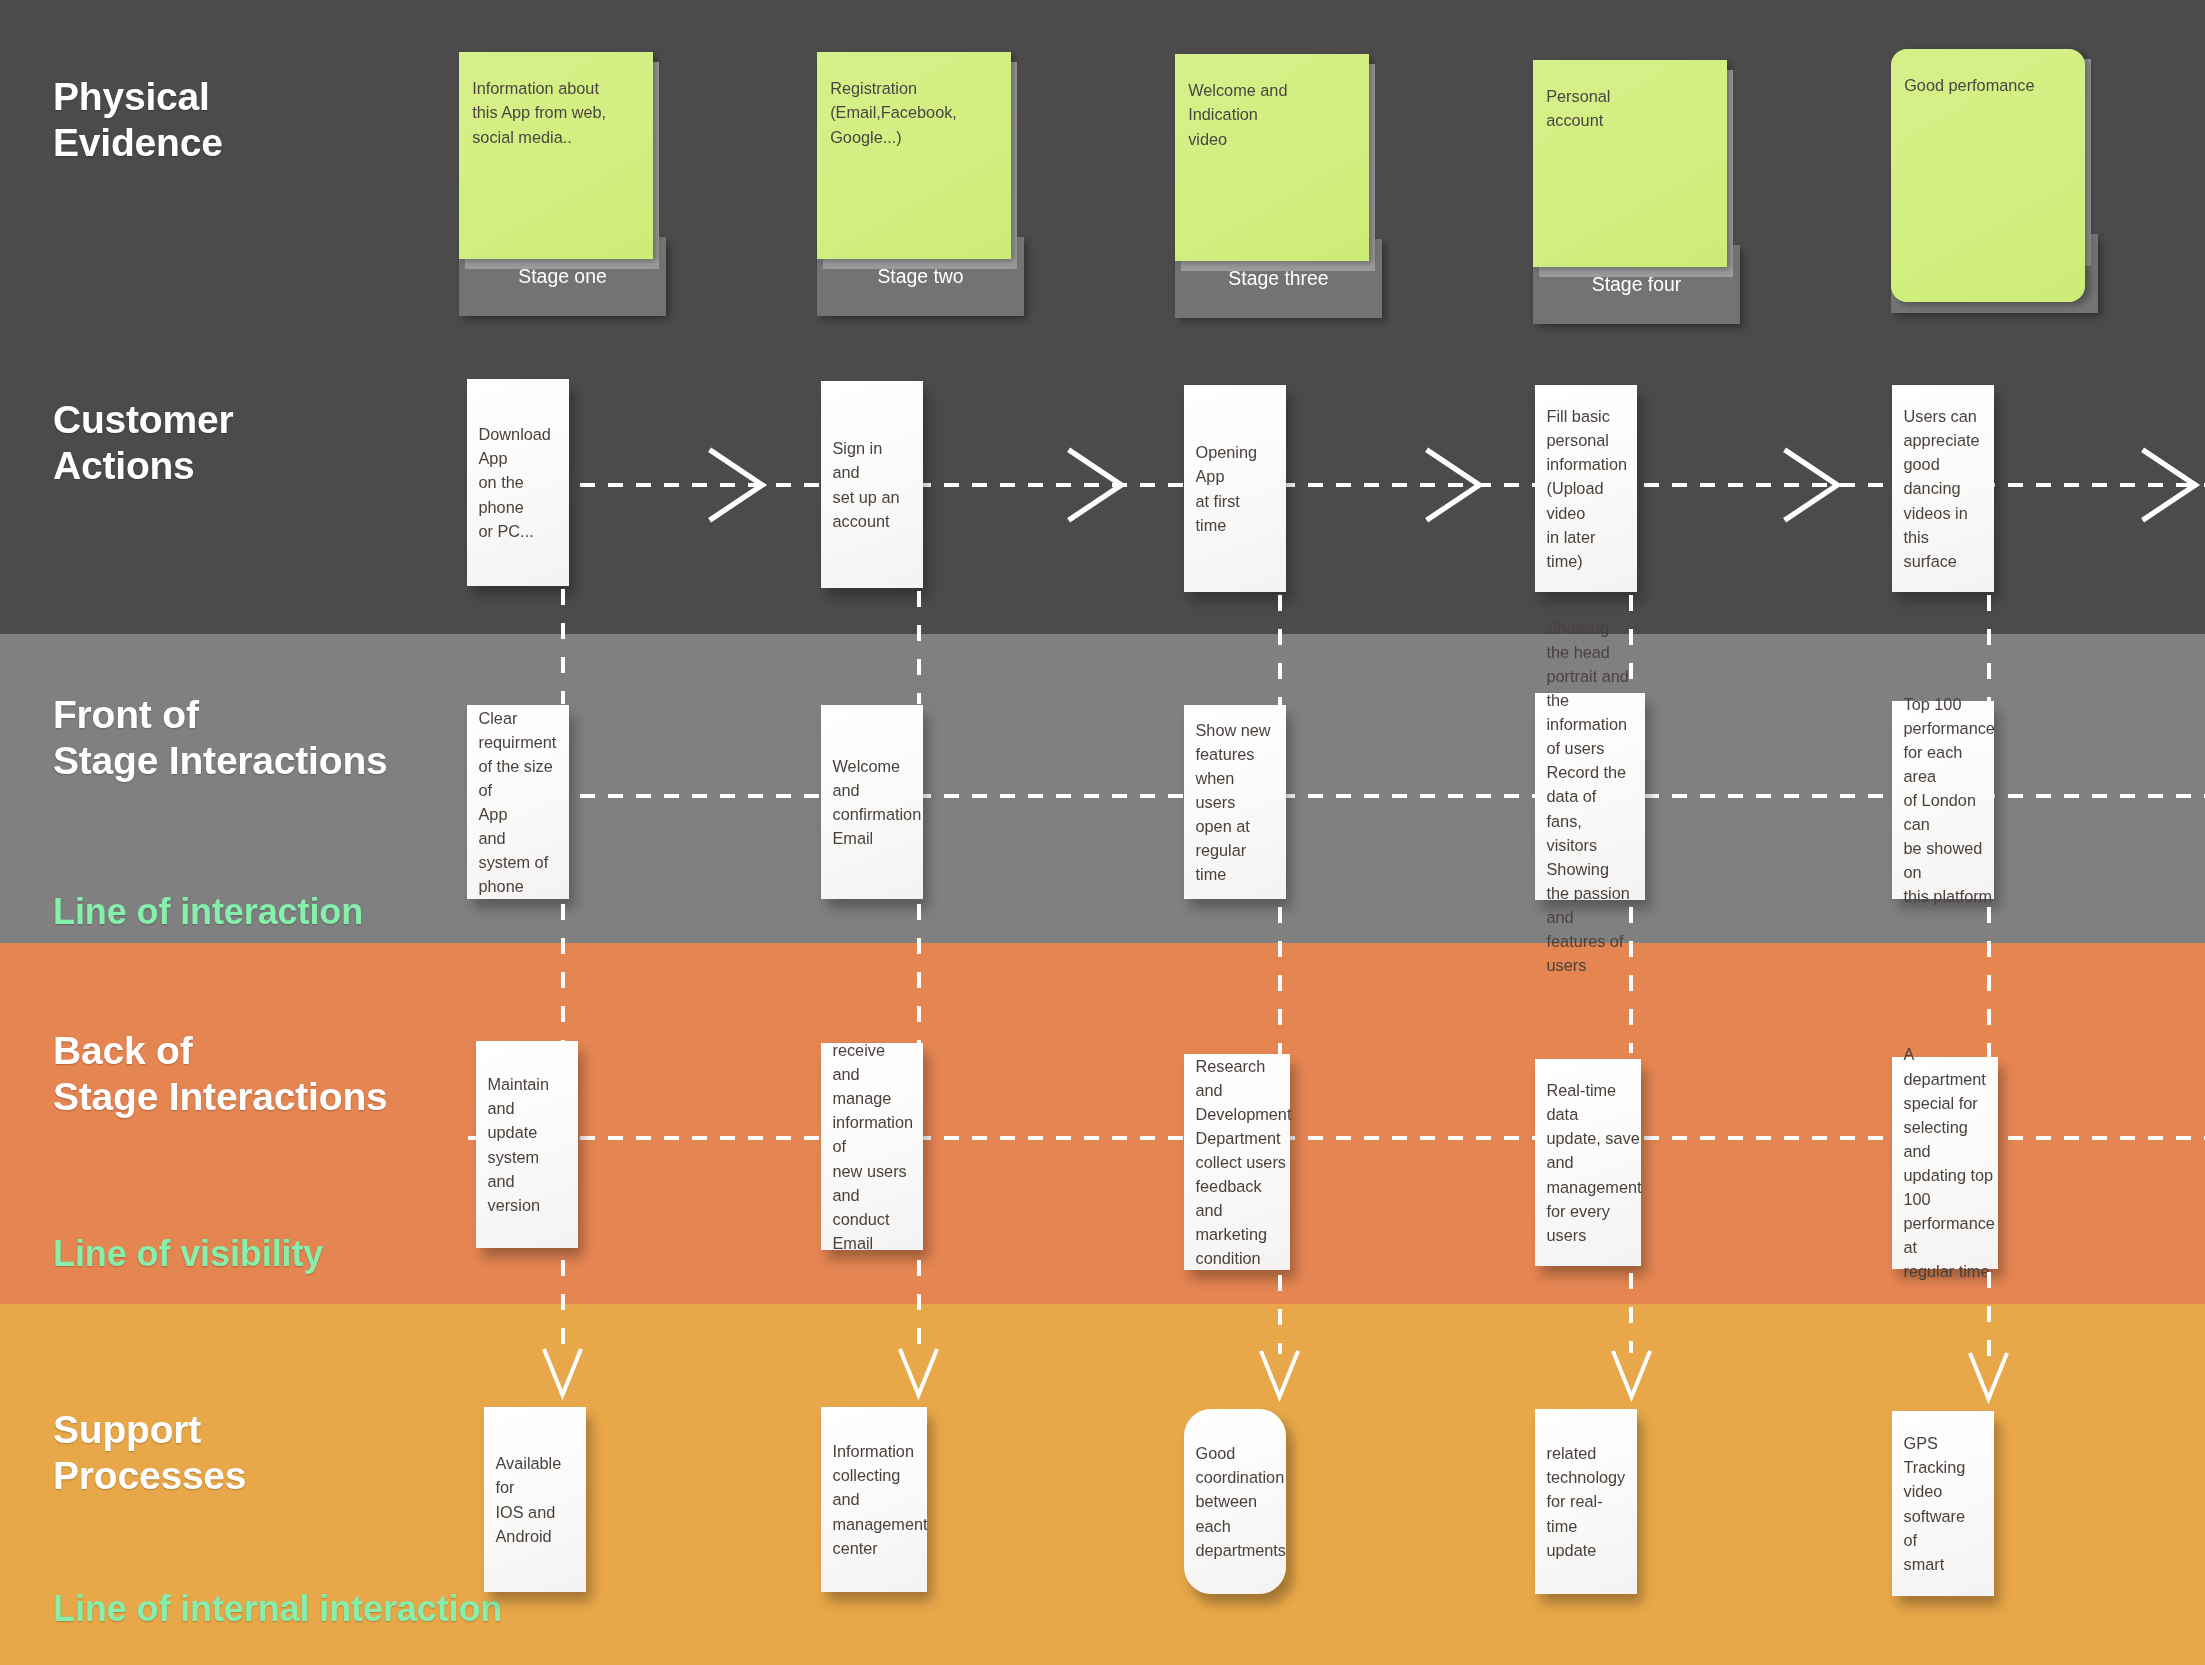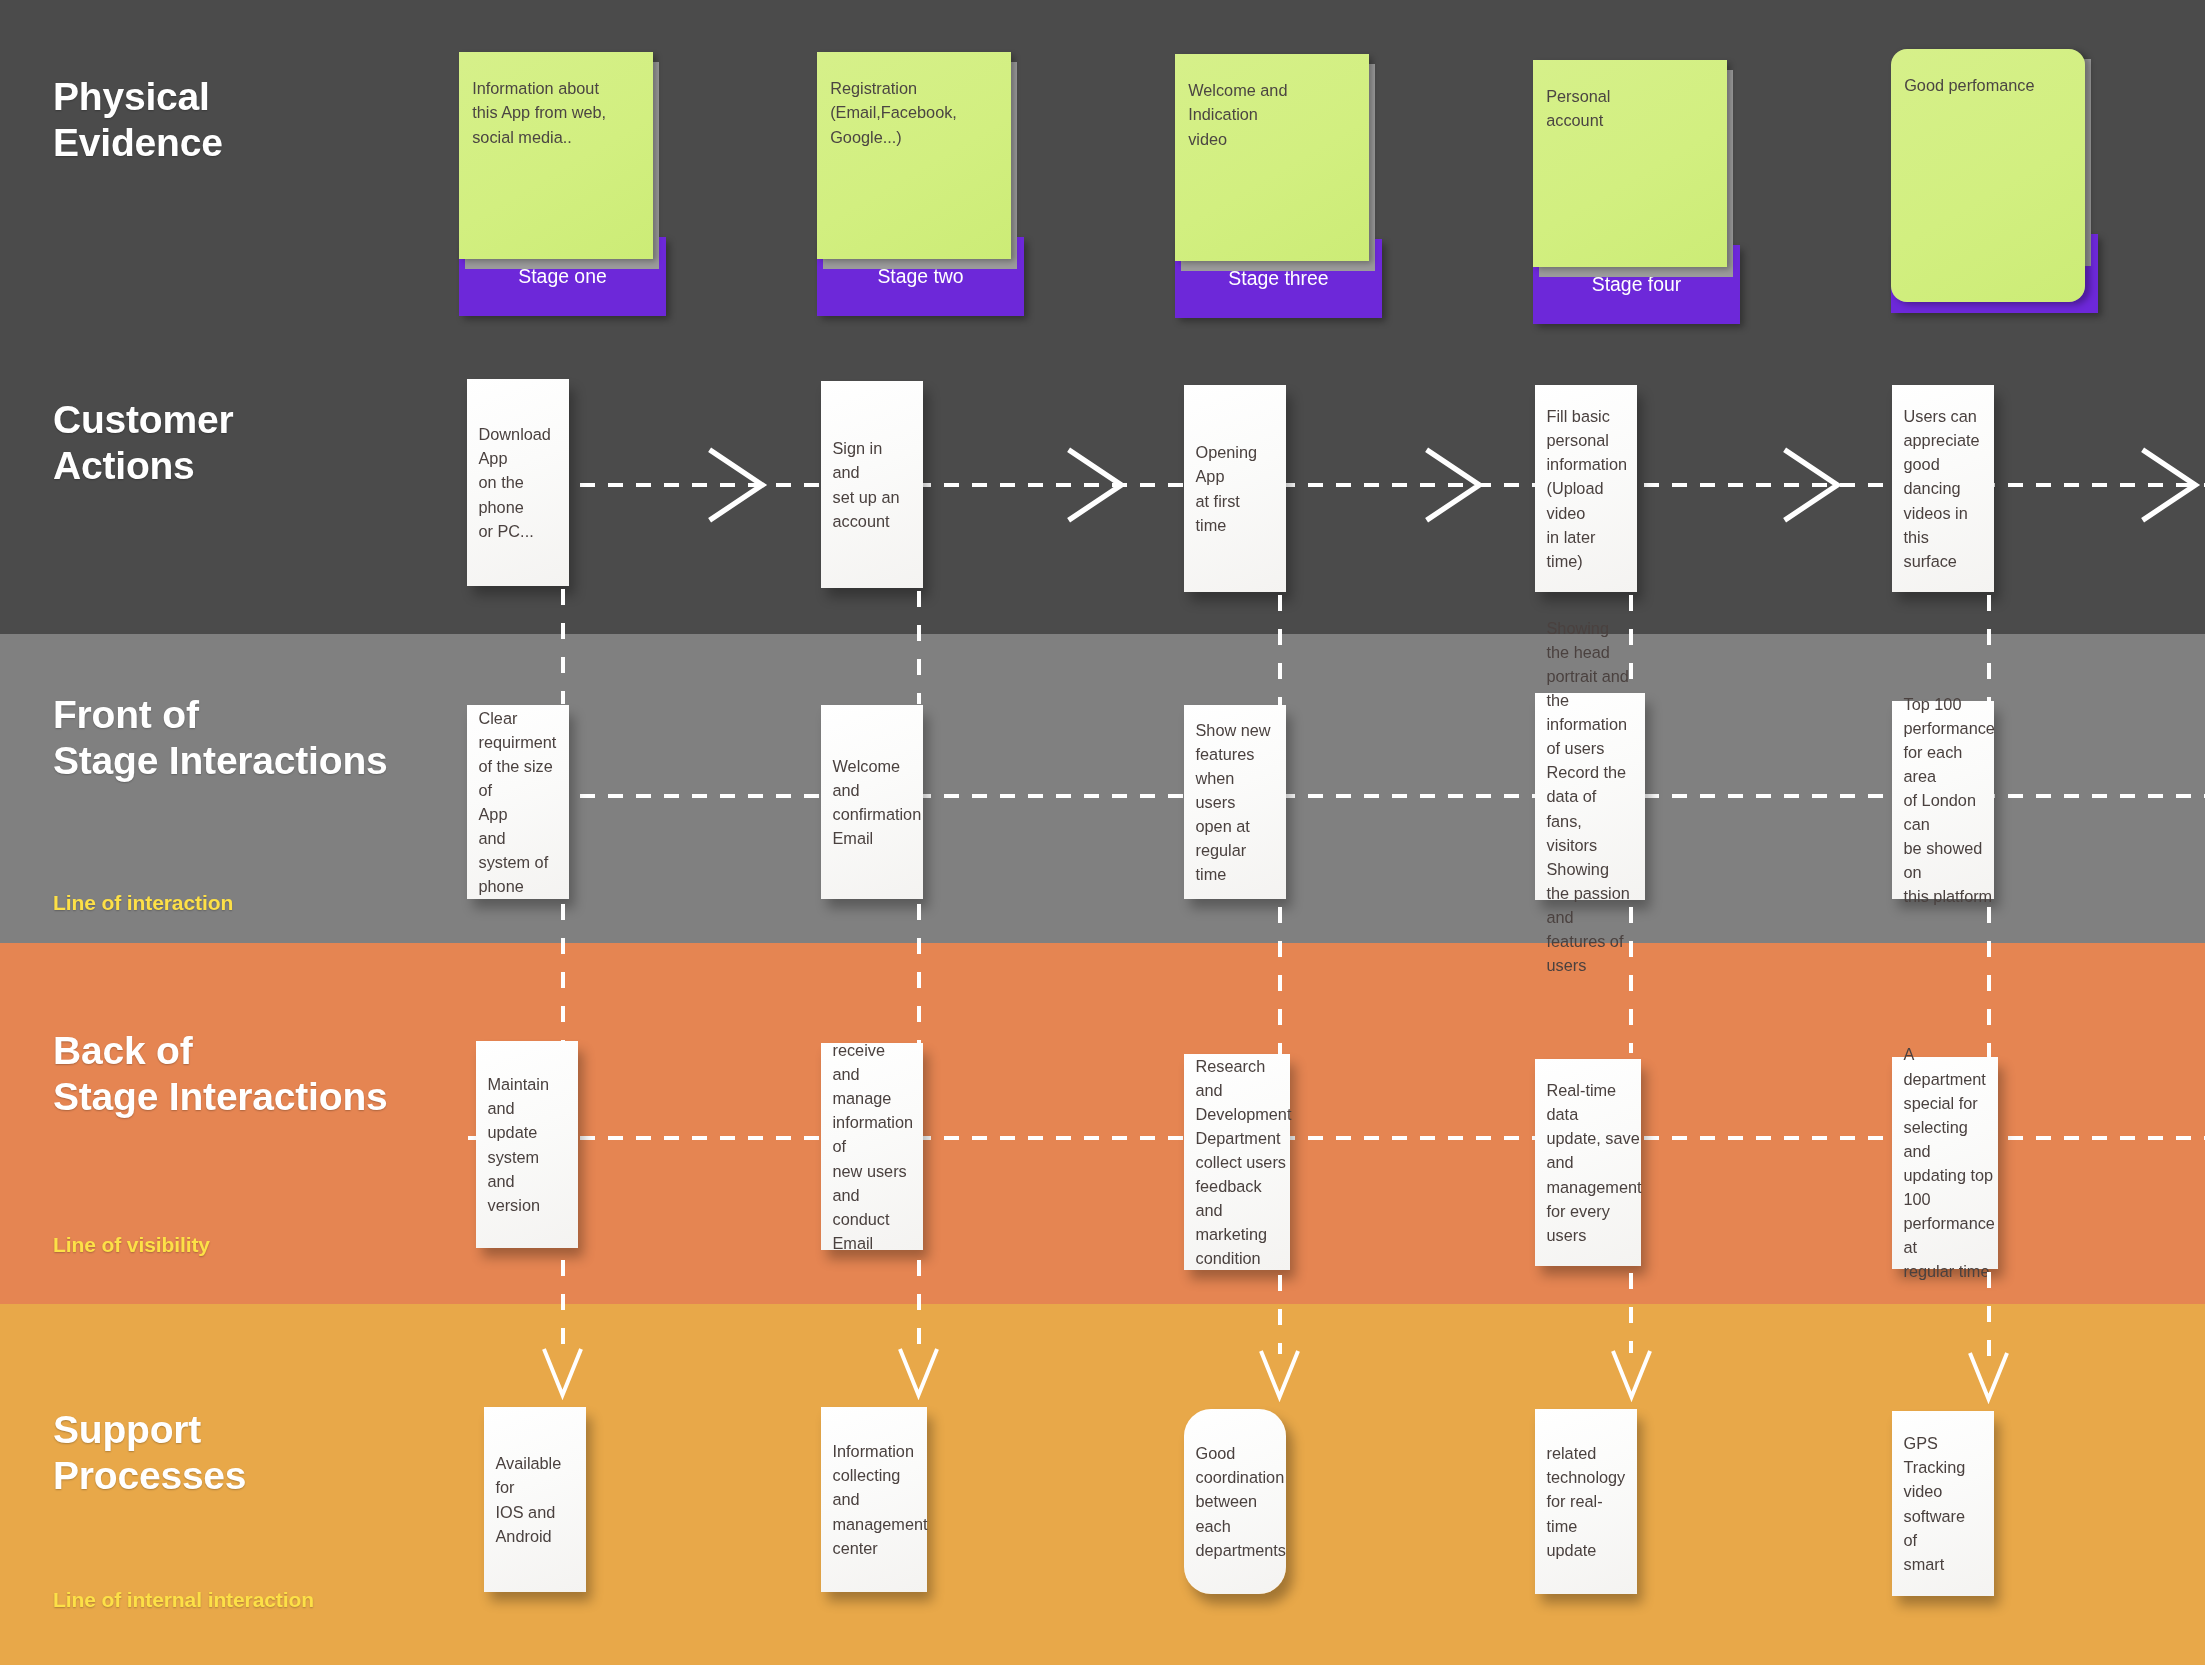--- a/index.html
+++ b/index.html
@@ -24,22 +24,22 @@
     letter-spacing:-0.2px; white-space:pre-line;
     text-shadow:0 0.9px 1.8px rgba(0,0,0,.25);
   }
   #title-physical { top:74px; }
   #title-customer { top:397px; }
   #title-front    { top:692px; }
   #title-back     { top:1028px; }
   #title-support  { top:1407px; }
 
   .line-label {
-    position:absolute; left:53px; color:#fde047;
-    font-weight:bold; font-size:21px; letter-spacing:-0.1px;
+    position:absolute; left:53px; color:#86efac;
+    font-weight:bold; font-size:36px; letter-spacing:-0.1px;
     text-shadow:0 0.9px 1.8px rgba(0,0,0,.25);
   }
   #label-line-interaction { top:891px; }
   #label-line-visibility  { top:1233px; }
   #label-line-internal    { top:1588px; }
 
   
   .note {
     position:absolute;
     background:linear-gradient(160deg,#ffffff 0%,#fbfbfa 42%,#f4f3f1 100%);
@@ -59,21 +59,21 @@
     padding:24px 13.2px 0 13.2px;
     color:#4b4542; font-size:16.3px; line-height:1.5;
     white-space:pre-line; z-index:3;
   }
   .sticky-shadow {
     position:absolute; top:9.7px; left:6.2px;
     background:#9b9b9b; z-index:2;
   }
   .stage-plate {
     position:absolute; left:0;
-    background:#6d28d9; z-index:1;
+    background:#737373; z-index:1;
     display:flex; align-items:center; justify-content:center;
     color:#ffffff; font-size:19.4px;
     box-shadow: 4.4px 4.4px 7px rgba(0,0,0,.35);
   }
 
   
   .hdash {
     position:absolute; height:4px; z-index:0;
     background-image:linear-gradient(to right,#ffffff 0 15px, transparent 15px 28px);
     background-size:28px 4px; background-repeat:repeat-x;

